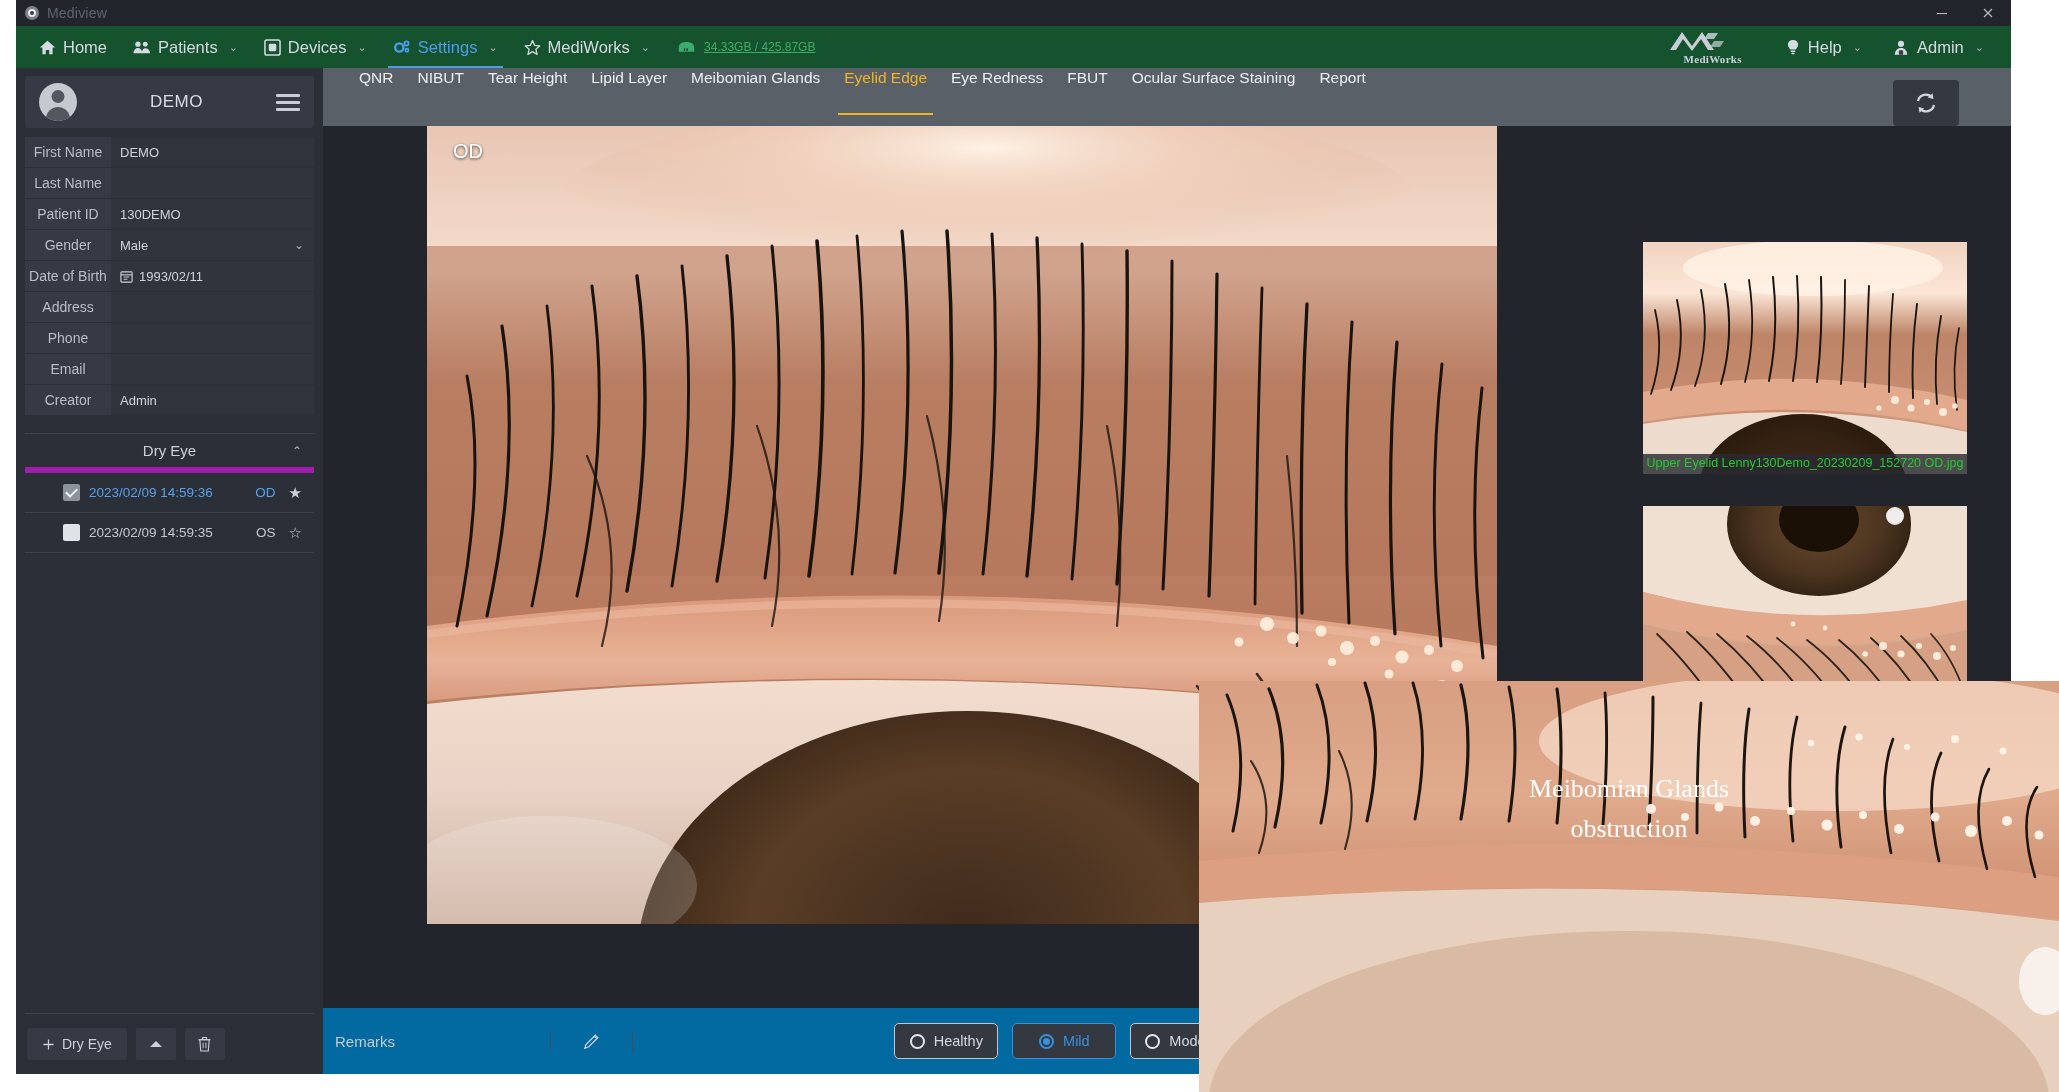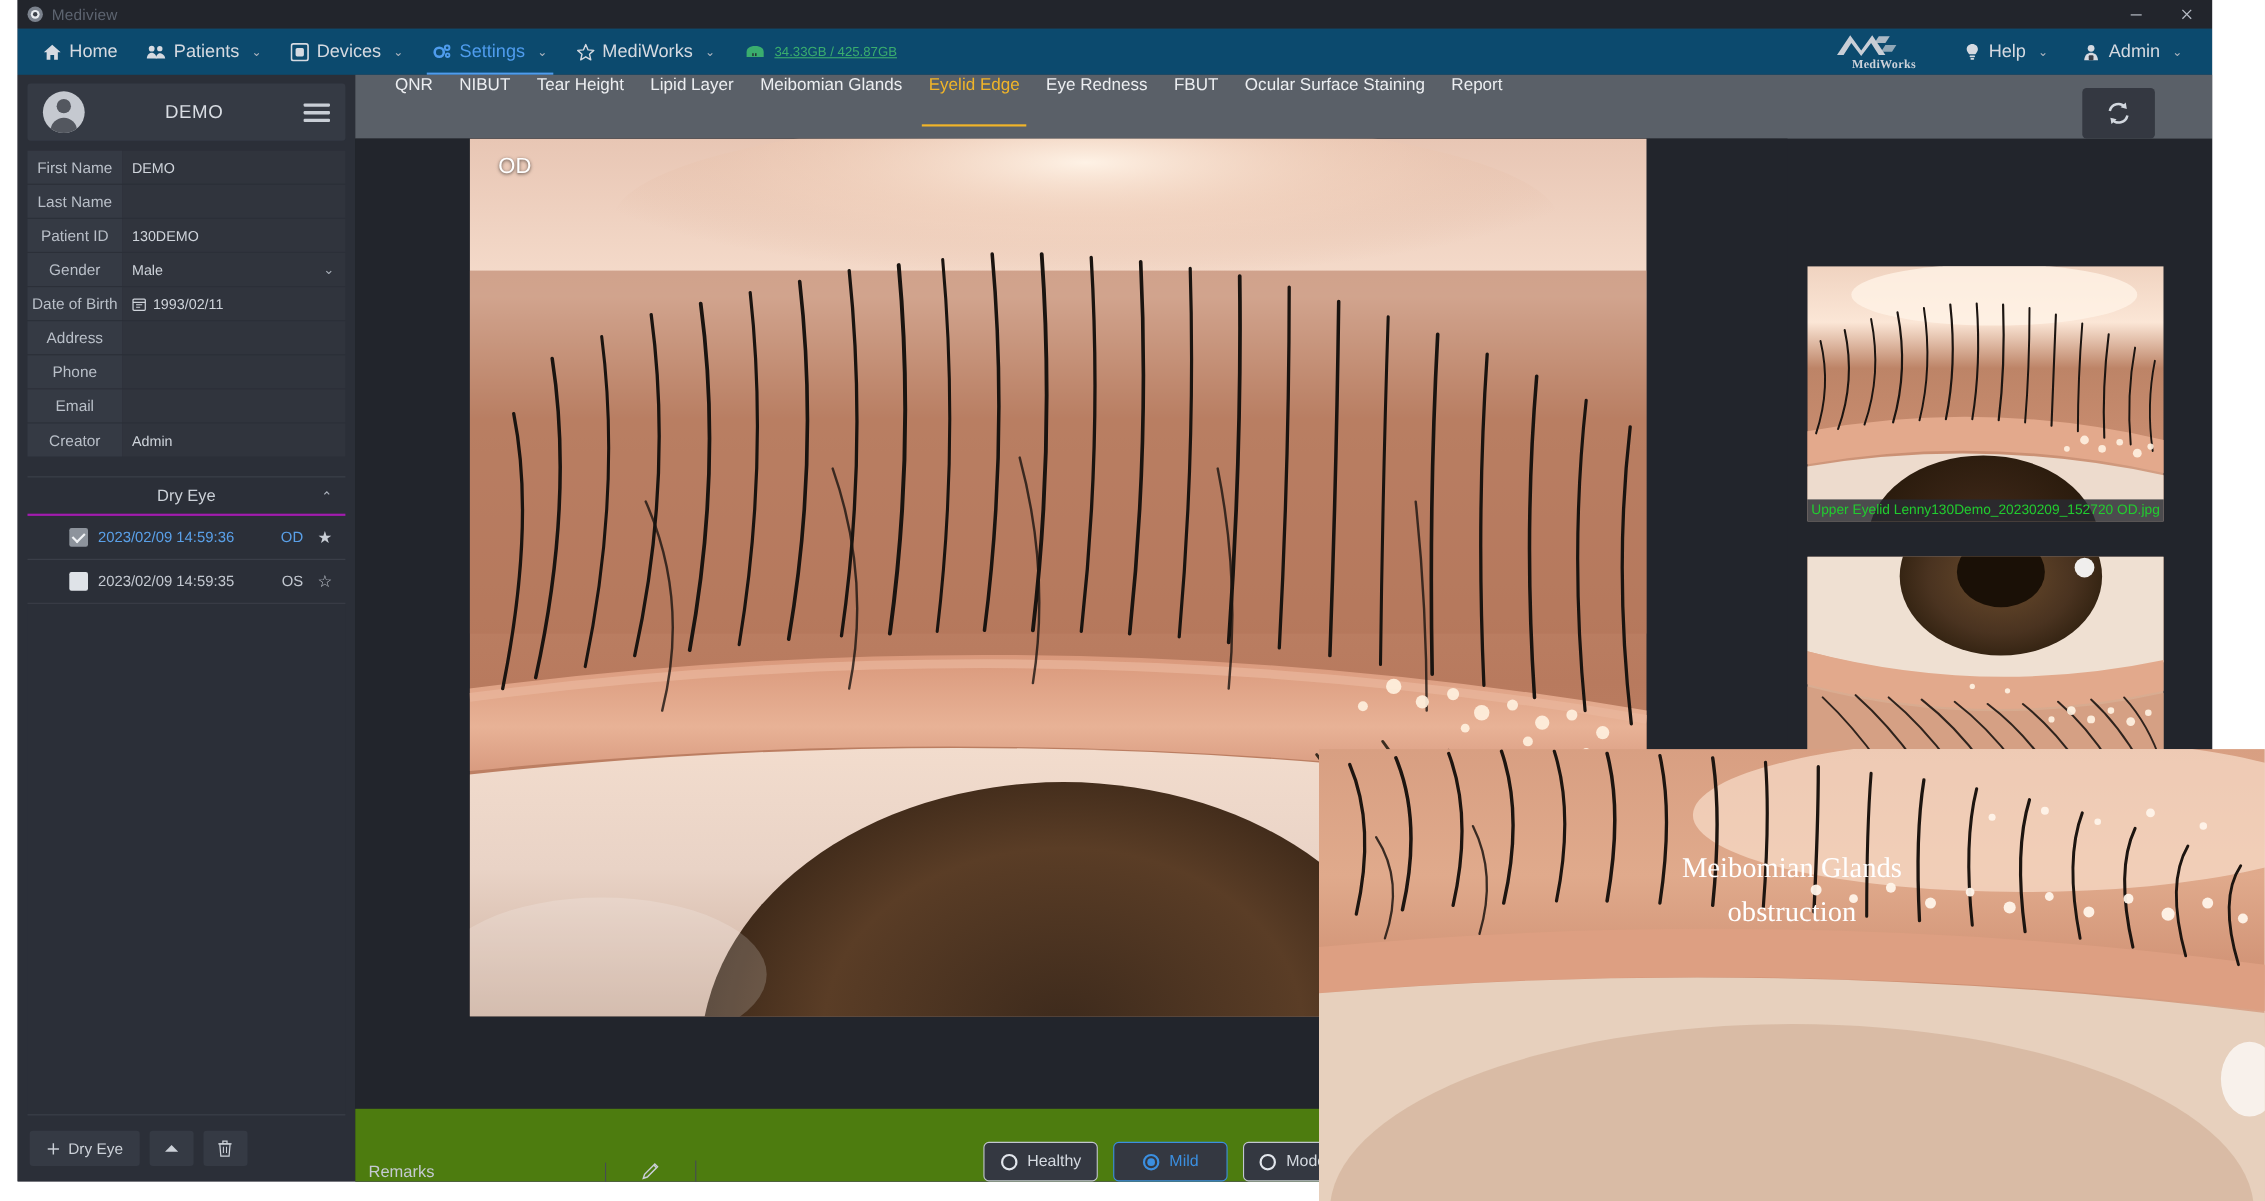--- a/index.html
+++ b/index.html
@@ -28,21 +28,21 @@
   }
   .tb-controls { position: absolute; right: 0; top: 0; display: flex; height: 26px; }
   .tb-btn {
     width: 46px; height: 26px; display: flex; align-items: center; justify-content: center;
     color: #b6bbc4;
   }
   .tb-btn svg { display: block; }
 
   
   .navbar {
-    height: 42px; flex: 0 0 42px; background: #0c4a6e;
+    height: 42px; flex: 0 0 42px; background: #14532d;
     display: flex; align-items: stretch; position: relative; gap: 36px;
   }
   .nav-left { display: flex; align-items: stretch; padding-left: 10px; }
   .nav-item {
     display: flex; align-items: center; gap: 7px;
     padding: 0 13px; color: #d6dae1; font-size: 16.5px; position: relative;
     white-space: nowrap;
   }
   .nav-item.active { color: #4f9ced; }
   .nav-item.active::after {
@@ -105,21 +105,21 @@
     position: absolute; right: 10px; color: #a9afb9; font-size: 12px;
   }
 
   .section-head {
     margin-top: 17px; height: 34px; display:flex; align-items:center;
     justify-content:center; position: relative; color:#ccd1d8; font-size:15px;
     border-top: 1px solid #3c414b;
   }
   .section-head .chev { position:absolute; right: 12px; color:#a9afb9; font-size:12px; }
 
-  .exam-list { border-top: 2px solid #a21caf; }
+  .exam-list { border-top: 6px solid #a21caf; }
   .exam-row {
     height: 40px; display:flex; align-items:center; gap: 9px; padding: 0 12px 0 38px;
     border-bottom: 1px solid #3c414b; color:#c3c8d0; font-size:13.5px;
   }
   .exam-row.selected { color:#5aa0e8; }
   .exam-cb {
     width:17px; height:17px; border-radius:2px; background:#dfe3e8; flex:0 0 17px;
     display:flex; align-items:center; justify-content:center;
   }
   .exam-cb.checked { background:#8d939c; }
@@ -169,21 +169,21 @@
   .viewer-img-wrap { flex:1; display:flex; align-items:flex-start; justify-content:center; position:relative; }
   .main-photo {
     position:absolute; left: 104px; top: 0; width: 1070px; height: 798px;
   }
   .od-badge {
     position:absolute; left: 130px; top: 14px; color:#ffffff; font-size:20px;
     text-shadow: 0 1px 3px rgba(0,0,0,.7); z-index: 4;
   }
 
   .bottombar {
-    height: 66px; flex: 0 0 66px; background:#4d7c0f; display:flex; align-items:flex-end;
+    height: 66px; flex: 0 0 66px; background:#0369a1; display:flex; align-items:center;
   }
   .remarks {
     width: 228px; flex: 0 0 228px; display:flex; align-items:center; padding-left: 12px;
     color:#c5cad2; font-size:15px; border-right:1px solid #464b55;
   }
   .remarks-edit {
     width: 82px; flex:0 0 82px; display:flex; align-items:center; justify-content:center;
     border-right:1px solid #464b55; color:#c9ced6;
   }
   .grades { flex:1; display:flex; align-items:center; justify-content:center; gap: 14px; }

